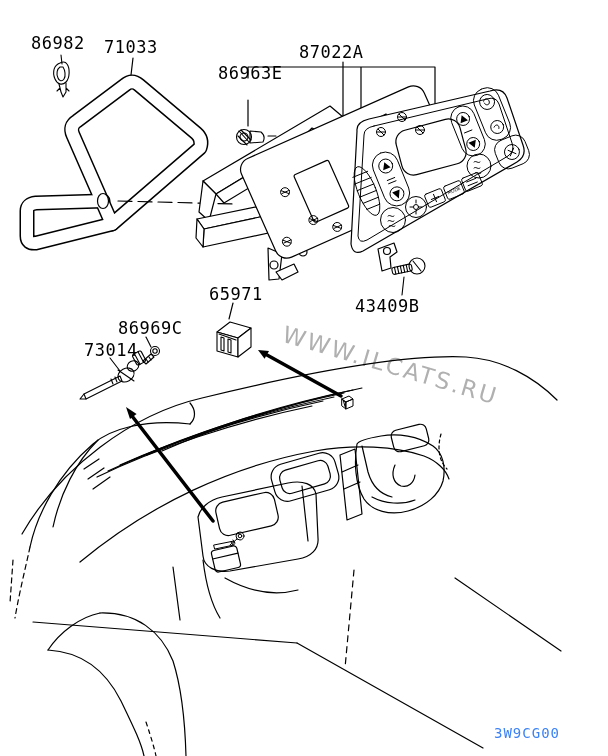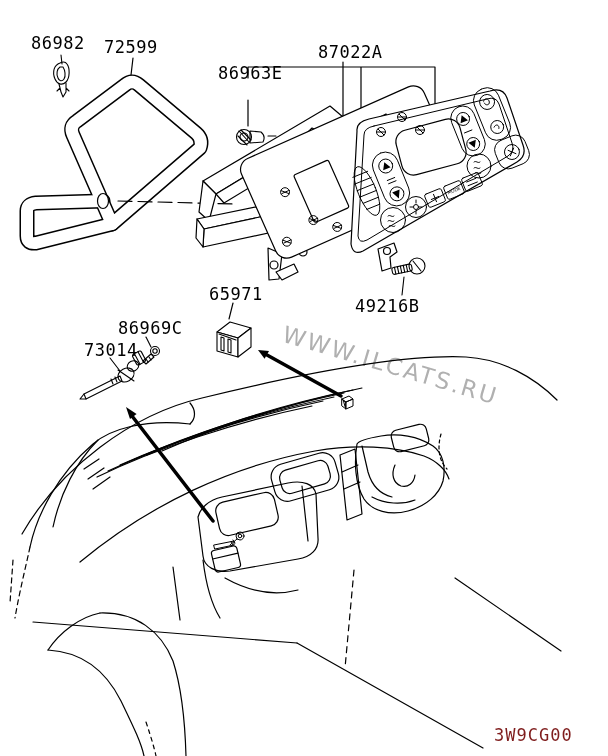--- a/index.html
+++ b/index.html
@@ -3,21 +3,21 @@
 <meta charset="utf-8">
 <style>
   html,body{margin:0;padding:0;background:#fff;}
   .canvas{position:relative;width:608px;height:756px;background:#fff;overflow:hidden;
           font-family:"DejaVu Sans",sans-serif;}
   .art{position:absolute;left:0;top:0;z-index:2;}
   .plabel{position:absolute;z-index:3;font-family:"DejaVu Sans Mono","Liberation Mono",monospace;
           font-size:17px;line-height:19px;letter-spacing:.5px;color:#000;white-space:nowrap;}
   .dcode{position:absolute;z-index:3;left:494px;top:725px;
          font-family:"DejaVu Sans Mono","Liberation Mono",monospace;
-         font-size:17px;letter-spacing:1px;color:#7f1d1d;}
+         font-size:14px;letter-spacing:1px;color:#3b82f6;}
   .wmark{position:absolute;z-index:1;left:287px;top:321px;
          font-family:"DejaVu Sans",sans-serif;font-size:23px;letter-spacing:2.5px;
          color:#b0b0b0;transform:rotate(16.5deg);transform-origin:left top;white-space:nowrap;}
   svg *{vector-effect:non-scaling-stroke;}
 </style>
 </head>
 <body>
 
 <div class="canvas">
 
@@ -305,22 +305,22 @@
     <g stroke-width="1.1">
       <circle cx="155" cy="351" r="4.5"></circle>
         <circle cx="155" cy="351" r="2.2"></circle>
       <path d="M151,354 L143,361 L146,364 L154,357 Z"></path>
       <path d="M146,359 L148,362 M149,357 L151,360"></path>
       <path d="M146,337 L151,347"></path>
     </g>
   </svg>
 
   <div class="plabel" style="left:31px;top:34px">86982</div>
-  <div class="plabel" style="left:104px;top:38px">72599</div>
-  <div class="plabel" style="left:318px;top:43px">87022A</div>
+  <div class="plabel" style="left:104px;top:38px">71033</div>
+  <div class="plabel" style="left:299px;top:43px">87022A</div>
   <div class="plabel" style="left:218px;top:64px">86963E</div>
   <div class="plabel" style="left:209px;top:285px">65971</div>
-  <div class="plabel" style="left:355px;top:297px">49216B</div>
+  <div class="plabel" style="left:355px;top:297px">43409B</div>
   <div class="plabel" style="left:118px;top:319px">86969C</div>
   <div class="plabel" style="left:84px;top:341px">73014</div>
 
   <div class="dcode">3W9CG00</div>
 </div>
 
 </body></html>

